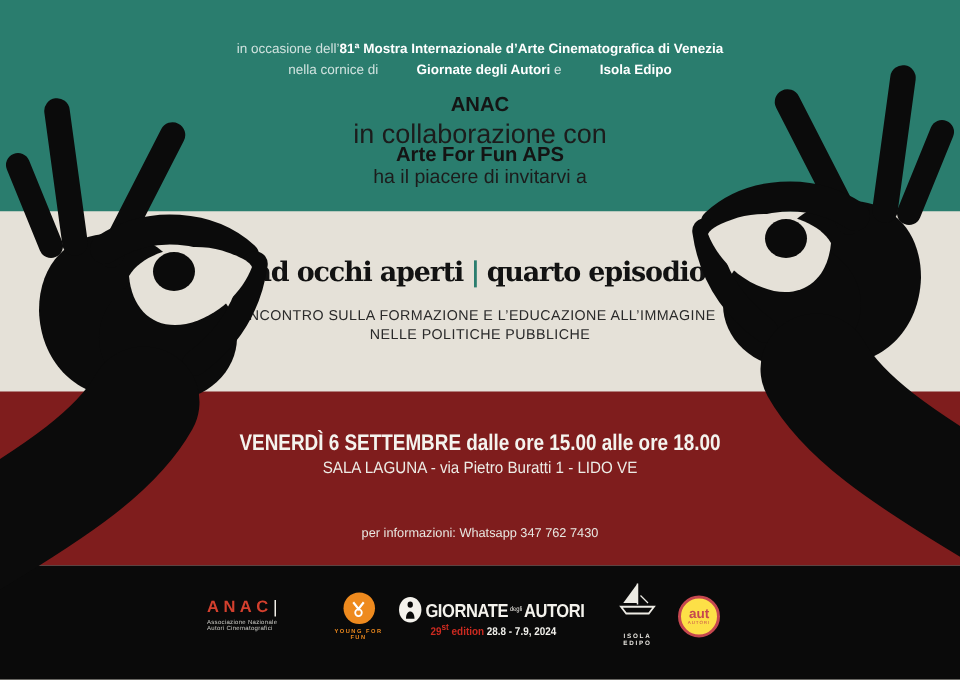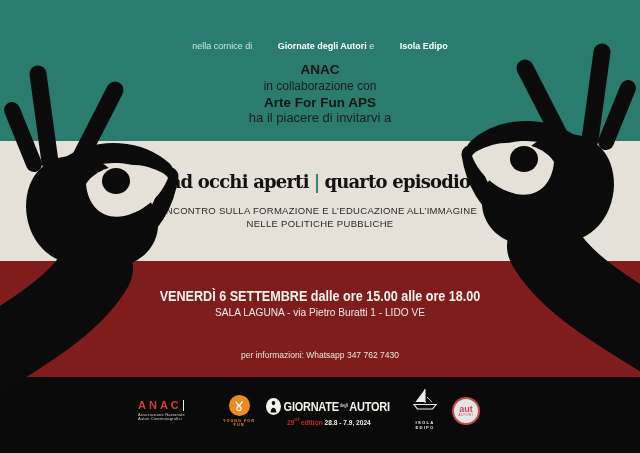--- a/index.html
+++ b/index.html
@@ -13,21 +13,21 @@
   .band-lower{top:261px;height:116px;background:#7f1d1d;}
   .band-footer{top:377px;height:76px;background:#0A0A0A;}
   .line{position:absolute;left:0;right:0;text-align:center;white-space:nowrap;}
 
   
   .occasione{top:27px;font-size:9px;color:rgba(255,255,255,.78);}
   .occasione b{color:#FFFFFF;font-weight:bold;}
   .cornice{top:41px;font-size:9px;color:rgba(255,255,255,.78);}
   .cornice b{color:#FFFFFF;font-weight:bold;margin-left:23px;}
   .intro-org{top:62px;font-size:13.5px;font-weight:bold;color:#141414;}
-  .intro-collab{top:79px;font-size:12px;color:#1c1c1c;}
+  .intro-collab{top:79px;font-size:18px;color:#1c1c1c;}
   .intro-partner{top:95px;font-size:13.5px;font-weight:bold;color:#141414;}
   .intro-invite{top:110px;font-size:13px;color:#1c1c1c;}
 
   
   .title{top:30px;font-family:"DejaVu Serif","Liberation Serif",serif;
     font-size:18px;font-weight:bold;color:#121212;letter-spacing:-0.8px;}
   .title .sep{color:#2A7D6E;margin:0 5px;font-weight:bold;}
   .subtitle1{top:64px;font-size:9.5px;letter-spacing:.3px;color:#2a2a2a;}
   .subtitle2{top:77px;font-size:9.5px;letter-spacing:.3px;color:#2a2a2a;}
 
@@ -61,31 +61,32 @@
   .gda-giornate,.gda-autori{font-size:12.5px;font-weight:bold;color:#F4F2EC;letter-spacing:-0.3px;}
   .gda-degli{font-size:4.5px;color:#F4F2EC;width:10px;line-height:4.5px;text-align:center;margin:0 1px;}
   .gda-row2{margin:0 0 0 21px;font-size:7.5px;font-weight:bold;color:#F2F1EC;
     transform:scaleX(.88);transform-origin:0 50%;white-space:nowrap;}
   .gda-ed{color:#CC2A20;}
 
   .logo-isola{left:402px;top:10px;width:46px;text-align:center;}
   .isola-text{font-size:4.2px;color:#E8E6E0;font-weight:bold;letter-spacing:1.2px;line-height:5px;margin-top:1px;}
 
   .logo-aut{left:452px;top:20px;width:28px;}
-  .aut-circle{width:24px;height:24px;border-radius:50%;background:#e5e5e5;border:2px solid #C5474F;
+  .aut-circle{width:24px;height:24px;border-radius:50%;background:#fde047;border:2px solid #C5474F;
     display:flex;flex-direction:column;align-items:center;justify-content:center;}
   .aut-word{font-size:9px;font-weight:bold;color:#C5474F;line-height:8px;}
   .aut-sub{font-size:3px;color:#C5474F;letter-spacing:.6px;line-height:4px;}
 </style>
 </head>
 <body>
 
 <div class="poster">
 
   <div class="band band-top">
+    <div class="line occasione"><span>in occasione dell’</span><b>81ª Mostra Internazionale d’Arte Cinematografica di Venezia</b></div>
     <div class="line cornice"><span>nella cornice di </span><b>Giornate degli Autori</b><span> e </span><b>Isola Edipo</b></div>
     <div class="line intro-org">ANAC</div>
     <div class="line intro-collab">in collaborazione con</div>
     <div class="line intro-partner">Arte For Fun APS</div>
     <div class="line intro-invite">ha il piacere di invitarvi a</div>
   </div>
 
   <div class="band band-mid">
     <div class="line title"><span>ad occhi aperti</span><span class="sep">|</span><span>quarto episodio</span></div>
     <div class="line subtitle1">INCONTRO SULLA FORMAZIONE E L’EDUCAZIONE ALL’IMMAGINE</div>

